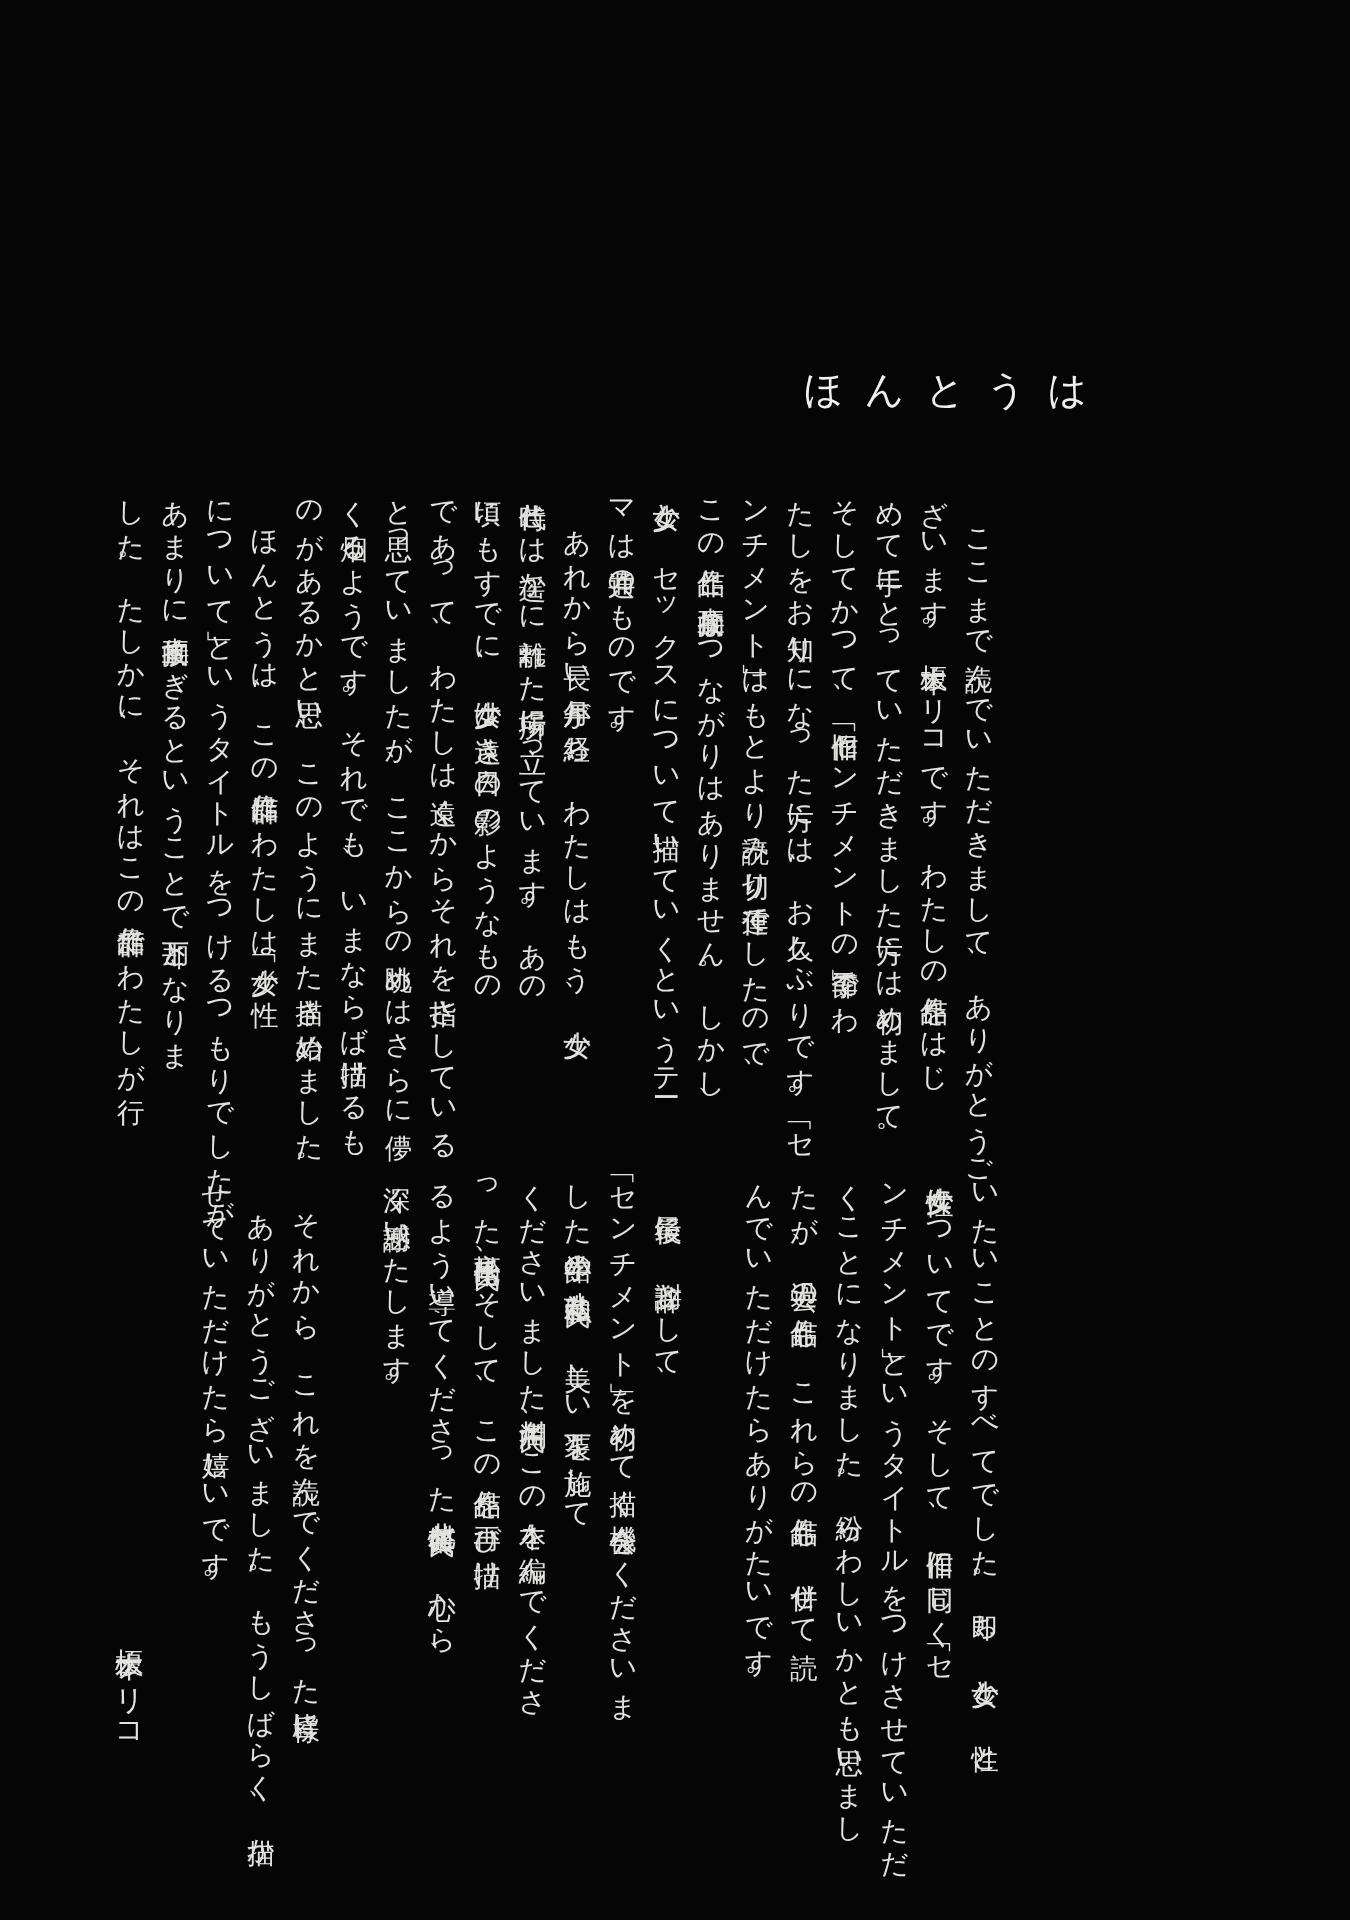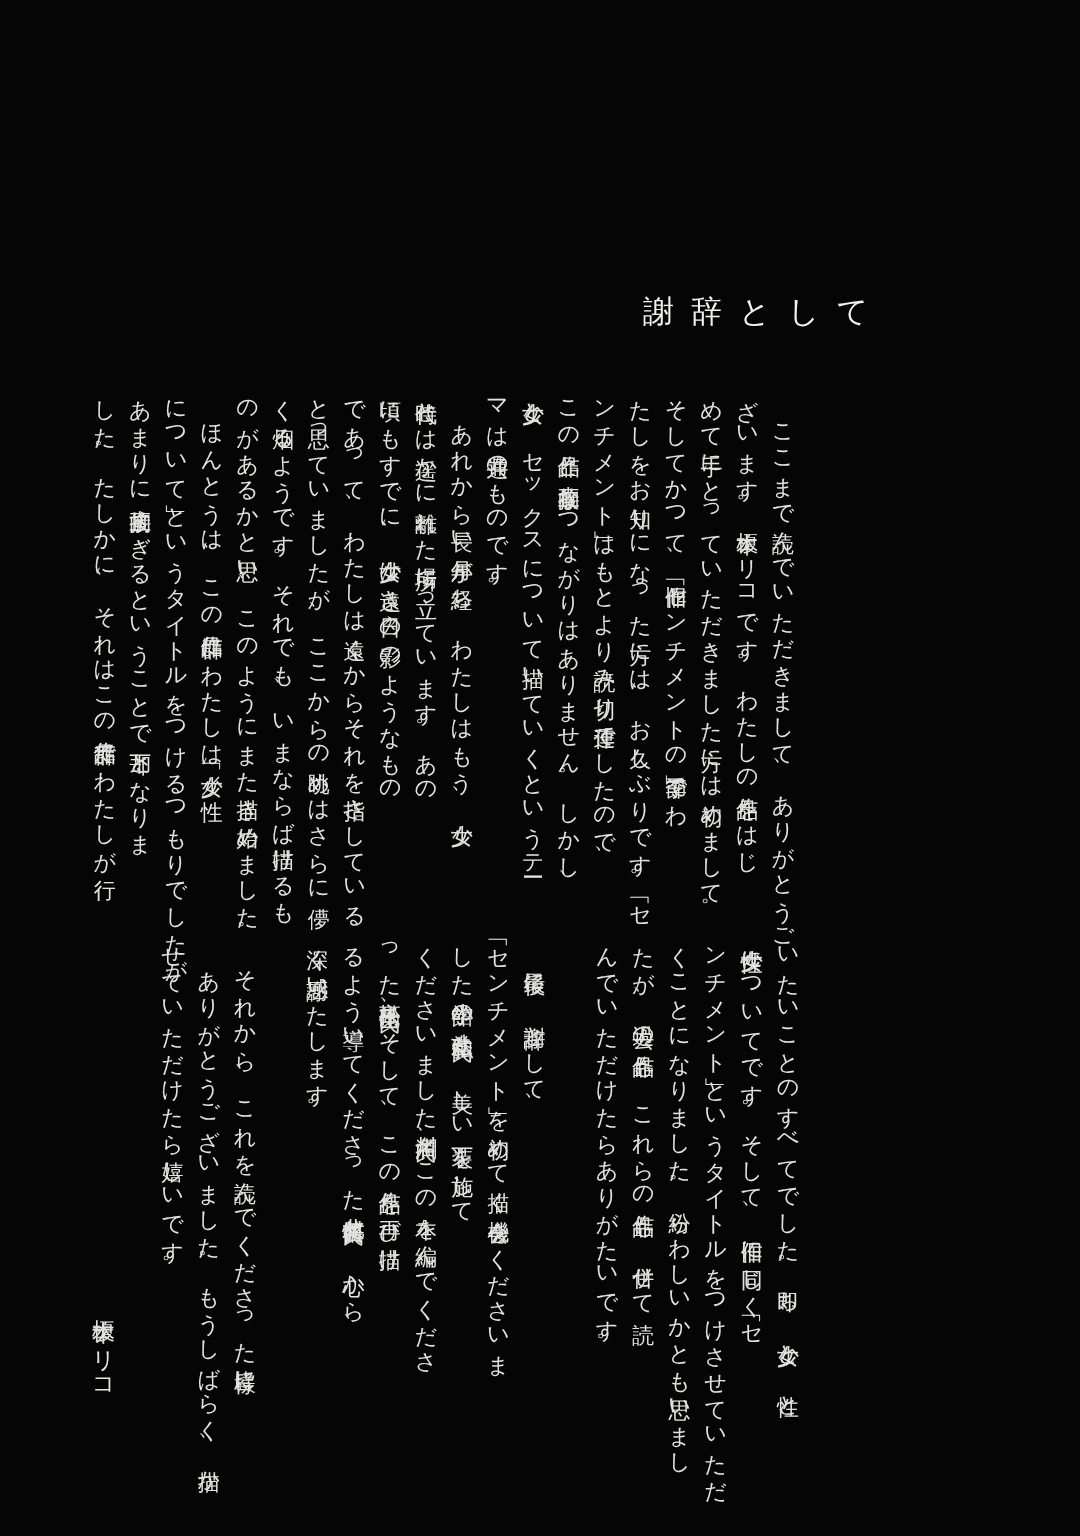--- a/index.html
+++ b/index.html
@@ -54,21 +54,21 @@
     letter-spacing: 2.5px;
     color: #e2e2e0;
     white-space: nowrap;
   }
 </style>
 </head>
 <body>
 
 <div class="page">
 
-  <div class="title">謝辞として</div>
+  <div class="title">ほんとうは</div>
 
   <div class="vblock upper">
       <div class="vline">　ここまで読んでいただきまして、ありがとうご</div>
       <div class="vline">ざいます。榎本ナリコです。わたしの作品をはじ</div>
       <div class="vline">めて手にとっていただきました方には初めまして。</div>
       <div class="vline">そしてかつて、旧作「センチメントの季節」でわ</div>
       <div class="vline">たしをお知りになった方には、お久しぶりです。「セ</div>
       <div class="vline">ンチメント」はもとより読み切り連作でしたので、</div>
       <div class="vline">この作品と直接的なつながりはありません。しかし、</div>
       <div class="vline">少女と、セックスについて描いていくというテー</div>

